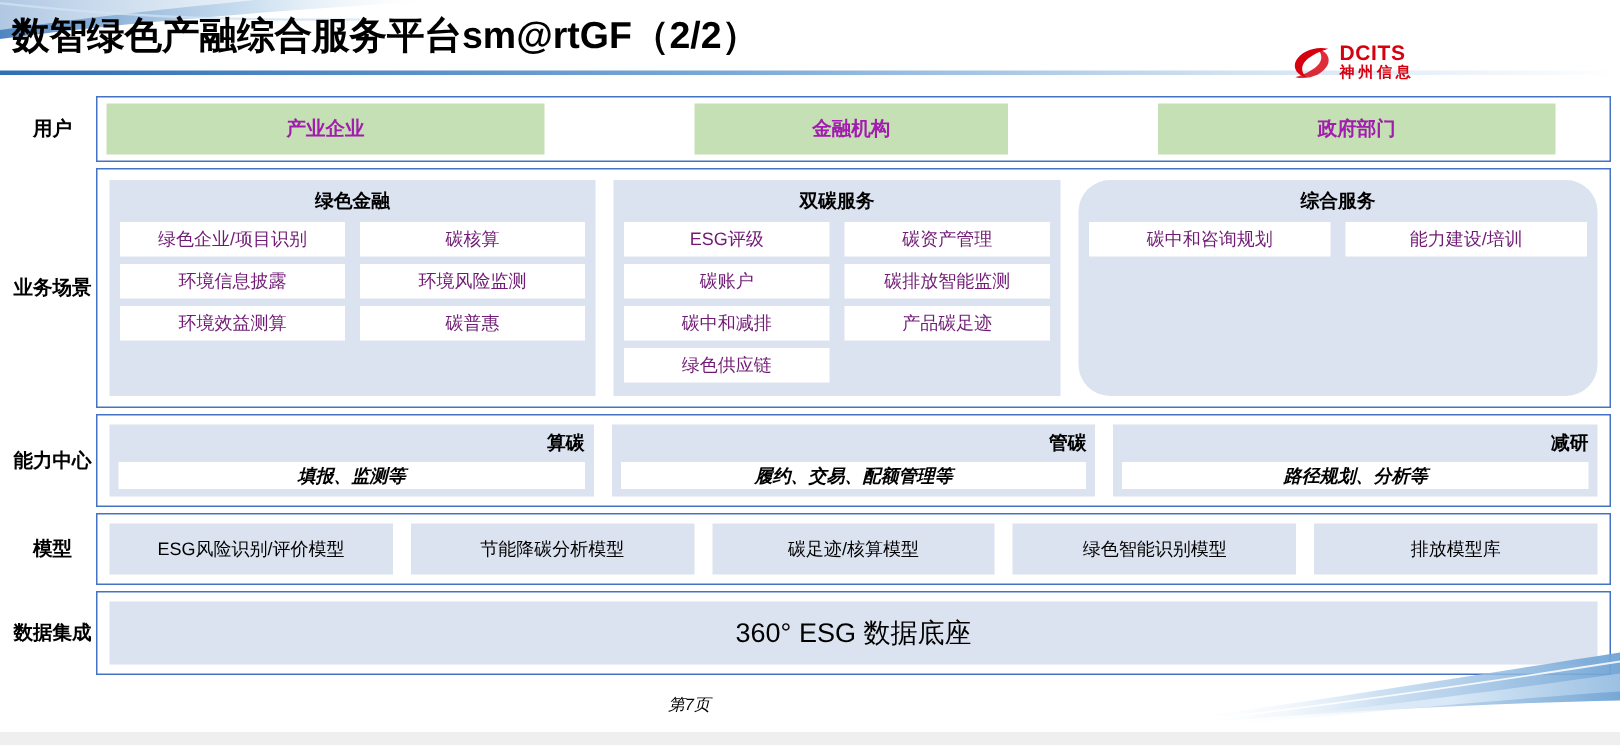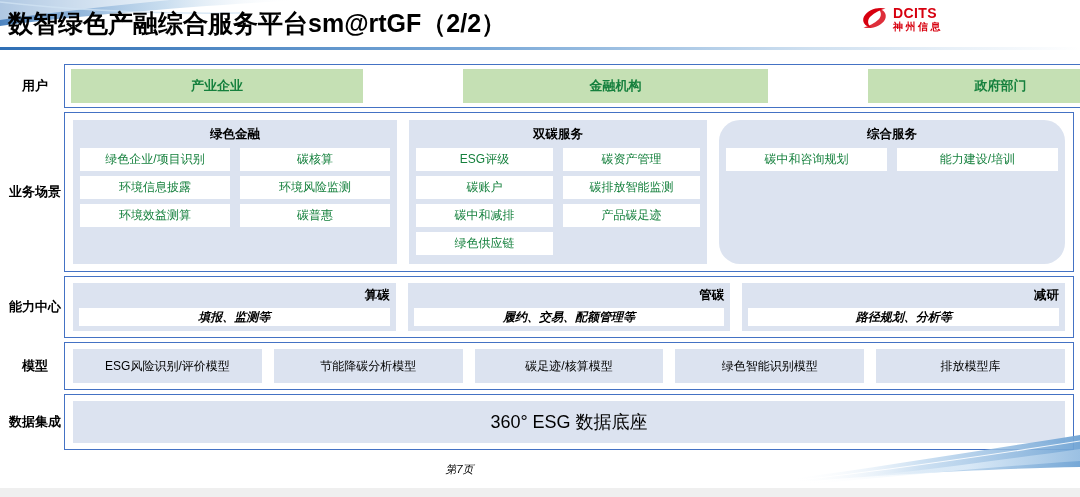--- a/index.html
+++ b/index.html
@@ -20,21 +20,21 @@
 
   
   .header{position:absolute;left:0;top:0;width:955px;height:52px;}
   .title{
     position:absolute;left:8px;top:7px;
     font-size:25px;font-weight:bold;letter-spacing:0px;
     white-space:nowrap;color:#000;
   }
   .title-rule{position:absolute;left:0;top:47px;width:1080px;height:3px;
     background:linear-gradient(to right,#2f6fb5 0%,#7aa9d8 45%,#cfe0f0 75%,#ffffff 100%);}
-  .logo{position:absolute;right:12px;top:6px;height:32px;display:flex;align-items:flex-start;gap:5px;}
+  .logo{position:absolute;right:12px;top:22px;height:32px;display:flex;align-items:flex-end;gap:5px;}
   .logo-mark{width:27px;height:24px;position:relative;}
   .logo-text{display:flex;flex-direction:column;line-height:1;}
   .logo-en{font-size:14px;font-weight:bold;color:#d7000f;letter-spacing:.4px;}
   .logo-cn{font-size:10px;font-weight:bold;color:#d7000f;letter-spacing:2.5px;margin-top:2px;}
 
   
   .row{position:absolute;display:flex;align-items:stretch;}
   .rowlabel{
     width:58px;min-width:58px;display:flex;align-items:center;justify-content:center;
     font-size:13px;font-weight:bold;text-align:center;line-height:1.25;color:#000;
@@ -42,36 +42,36 @@
   .rowbox{
     flex:1;border:1px solid #4472c4;background:#ffffff;
     box-sizing:border-box;position:relative;
   }
 
   
   .user-row{left:6px;top:64px;width:1068px;height:44px;}
   .user-inner{display:flex;height:100%;align-items:center;padding:4px 6px;box-sizing:border-box;gap:0;}
   .user-chip{
     background:#c5e0b4;height:100%;display:flex;align-items:center;justify-content:center;
-    font-size:13px;font-weight:bold;color:#15803d;
+    font-size:13px;font-weight:bold;color:#a21caf;
   }
   .user-gap{height:100%;}
 
   
   .biz-row{left:6px;top:112px;width:1068px;height:160px;}
   .biz-inner{display:flex;height:100%;padding:7px 8px;box-sizing:border-box;gap:12px;}
   .panel{
     background:#dce3f0;box-sizing:border-box;padding:4px 7px 7px 7px;
     display:flex;flex-direction:column;
   }
   .panel-title{font-size:12.5px;font-weight:bold;text-align:center;margin:2px 0 5px 0;color:#000;}
   .panel-grid{display:flex;flex-wrap:wrap;gap:5px 10px;align-content:flex-start;}
   .cell{
     background:#ffffff;height:23px;display:flex;align-items:center;justify-content:center;
-    font-size:12px;color:#15803d;box-sizing:border-box;white-space:nowrap;
+    font-size:12px;color:#701a75;box-sizing:border-box;white-space:nowrap;
   }
   .panel-a{width:324px;}
   .panel-a .cell{width:calc((100% - 10px)/2);}
   .panel-b{width:298px;}
   .panel-b .cell{width:calc((100% - 10px)/2);}
   .panel-c{width:auto;flex:1;border-radius:21px;}
   .panel-c .cell{width:calc((100% - 10px)/2);}
 
   
   .cap-row{left:6px;top:276px;width:1068px;height:62px;}
@@ -142,21 +142,21 @@
       </div>
     </div>
   </div>
 
   <div class="row user-row">
     <div class="rowlabel">用户</div>
     <div class="rowbox">
       <div class="user-inner">
         <div class="user-chip" style="width:292px">产业企业</div>
         <div class="user-gap" style="width:100px"></div>
-        <div class="user-chip" style="width:305px">金融机构</div>
+        <div class="user-chip" style="width:209px">金融机构</div>
         <div class="user-gap" style="width:100px"></div>
         <div class="user-chip" style="width:265px">政府部门</div>
       </div>
     </div>
   </div>
 
   <div class="row biz-row">
     <div class="rowlabel">业务场景</div>
     <div class="rowbox">
       <div class="biz-inner">

